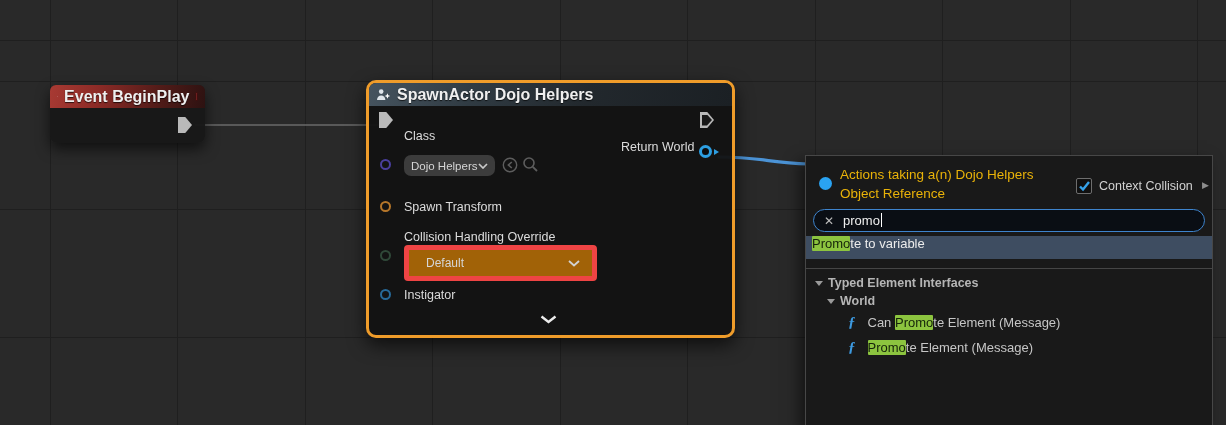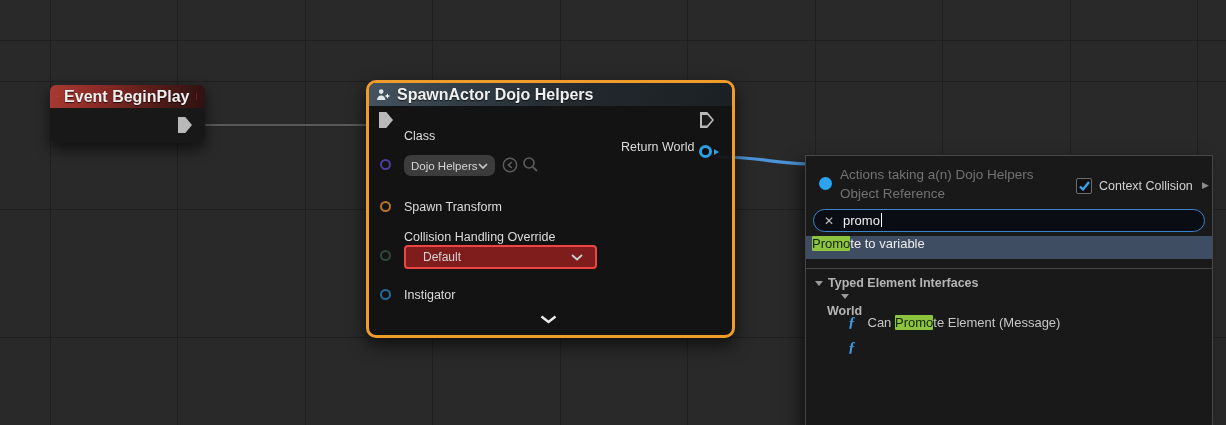--- a/index.html
+++ b/index.html
@@ -59,33 +59,33 @@
   #spawn-header {
     background:linear-gradient(100deg,#46545f 0%,#303b43 28%,#22282d 60%,#1b2024 100%);
     border-radius:7px 7px 0 0;
   }
 
   .dropdown {
     position:absolute; display:flex; align-items:center; justify-content:space-between;
     color:#d6d6d6; white-space:nowrap; cursor:default;
   }
   .dd-small { background:#3c3c3c; border-radius:7px; font-size:11.5px; padding:0 7px; height:21px; }
-  .dd-large { background:#7f1d1d; border:2px solid #ef4444; border-radius:4px; font-size:12px; padding:0 12px 0 17px; height:24px; }
+  .dd-large { background:#a16207; border:5px solid #ef4444; border-radius:4px; font-size:12px; padding:0 12px 0 17px; height:36px; }
 
   .ghost-icon { position:absolute; opacity:.55; }
 
   
   #action-menu {
     position:absolute; left:805px; top:155px; width:408px; height:271px;
     background:#191919; border:1px solid #474747; border-bottom:none;
     box-shadow:-6px 6px 14px rgba(0,0,0,.5);
     font-size:13px; color:#cfcfcf;
   }
   .menu-dot { position:absolute; left:13px; top:21px; width:13px; height:13px; border-radius:50%; background:#2aa3f2; }
-  .menu-title { position:absolute; left:34px; top:9px; width:245px; font-size:13.5px; line-height:19px; color:#737373; }
+  .menu-title { position:absolute; left:34px; top:9px; width:245px; font-size:13.5px; line-height:19px; color:#eab308; }
   .cs-box {
     position:absolute; left:270px; top:22px; width:16px; height:16px;
     background:#101010; border:1px solid #6e6e6e; border-radius:2px;
     display:flex; align-items:center; justify-content:center;
   }
   .cs-label { position:absolute; left:293px; top:23px; font-size:12.5px; color:#d2d2d2; white-space:nowrap; }
   .cs-arrow { position:absolute; left:396px; top:24px; font-size:9px; color:#8d8d8d; }
 
   .search-box {
     position:absolute; left:7px; top:53px; width:392px; height:23px;
@@ -217,28 +217,29 @@
       <span><span class="hl">Promo</span><span>te to variable</span></span>
     </div>
 
     <div class="menu-divider"></div>
 
     <div class="tree-row" style="left:9px; top:120px;">
       <span class="tri-down"></span>
       <span class="tree-bold">Typed Element Interfaces</span>
     </div>
 
-    <div class="tree-row" style="left:21px; top:138px;flex-direction:column;">
+    <div class="tree-row" style="left:21px; top:138px;">
       <span class="tri-down"></span>
       <span class="tree-bold">World</span>
     </div>
 
     <div class="tree-row" style="left:42px; top:158px;">
       <span class="fn-glyph">ƒ</span>
       <span class="tree-item"><span>Can </span><span class="hl">Promo</span><span>te Element (Message)</span></span>
     </div>
 
     <div class="tree-row" style="left:42px; top:183px;">
       <span class="fn-glyph">ƒ</span>
+      <span class="tree-item"><span></span><span class="hl">Promo</span><span>te Element (Message)</span></span>
     </div>
   </div>
 
 </div>
 
 </body></html>

